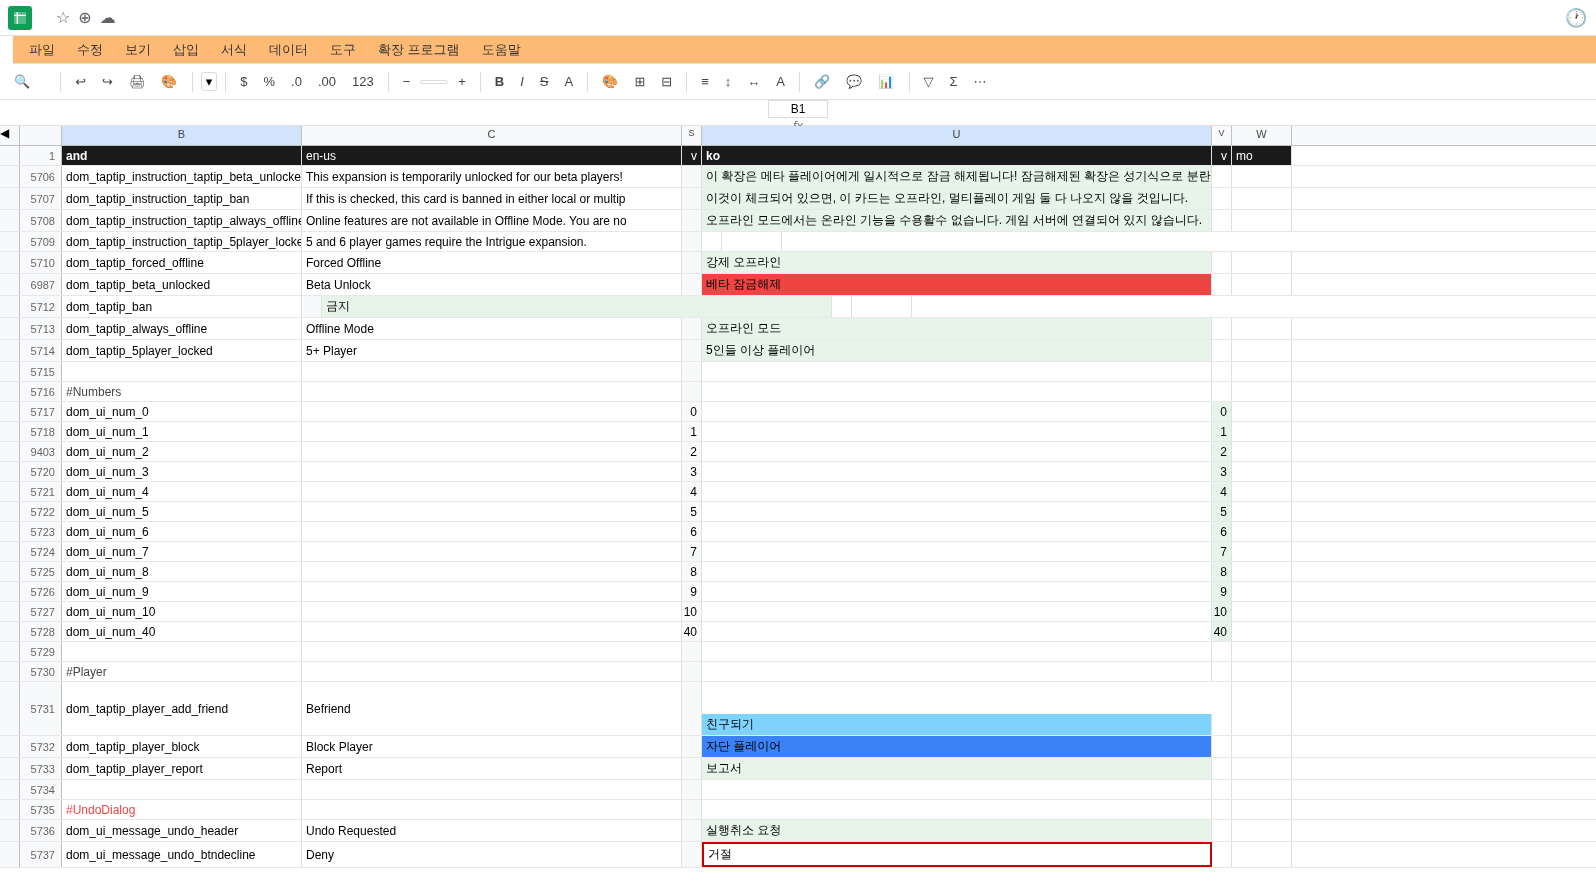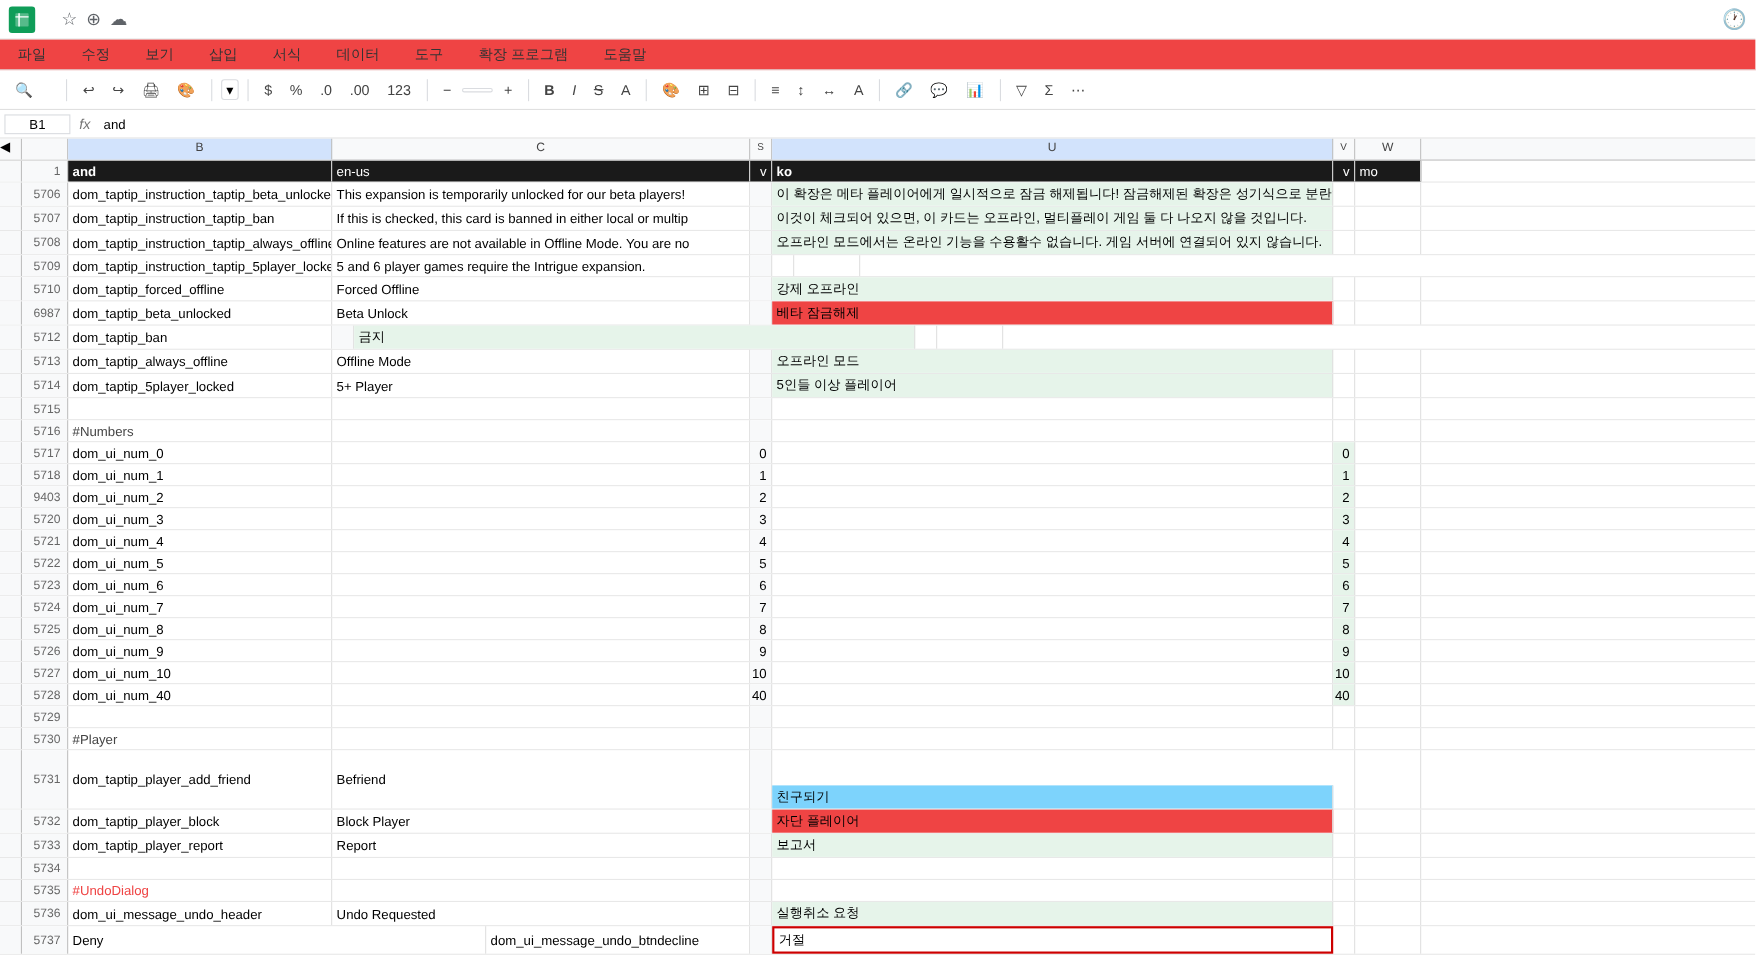--- a/index.html
+++ b/index.html
@@ -12,37 +12,37 @@
     }
     #app-icon { width: 24px; height: 24px; background: #0f9d58; border-radius: 3px; margin-right: 8px; display: flex; align-items: center; justify-content: center; }
     #app-icon svg { width: 16px; height: 16px; }
     #title-text { font-size: 14px; color: #333; margin-right: 12px; }
     .title-icon { color: #5f6368; font-size: 16px; margin: 0 4px; cursor: pointer; }
     #history-btn { margin-left: auto; color: #5f6368; cursor: pointer; font-size: 18px; }
 
     
     #menubar {
       display: flex; align-items: center; height: 28px; padding: 0 8px;
-      background: #ef4444; border-bottom: 1px solid #e0e0e0; gap: 16px;
+      background: #fdba74; border-bottom: 1px solid #e0e0e0; gap: 6px; margin-left: 13px;
     }
     .menu-item { font-size: 13px; color: #333; padding: 2px 8px; cursor: pointer; border-radius: 3px; }
 
     
     #toolbar {
       display: flex; align-items: center; height: 36px; padding: 0 8px;
       background: #fff; border-bottom: 1px solid #e0e0e0; gap: 4px;
     }
     .tb-btn { padding: 2px 6px; cursor: pointer; color: #444; font-size: 13px; border-radius: 3px; display: flex; align-items: center; }
     .tb-divider { width: 1px; height: 20px; background: #dadce0; margin: 0 4px; }
     .tb-zoom { display: flex; align-items: center; border: 1px solid #dadce0; border-radius: 3px; padding: 1px 4px; font-size: 13px; }
 
     
     #formulabar {
       display: flex; align-items: center; height: 26px; border-bottom: 1px solid #e0e0e0;
-      background: #fff; padding: 0 4px;
+      background: #fff; padding: 0 4px; flex-direction: column;
     }
     #cell-ref { width: 60px; border: 1px solid #dadce0; padding: 1px 4px; font-size: 12px; text-align: center; }
     #fx-icon { padding: 0 8px; color: #777; font-size: 13px; }
     #formula-input { flex: 1; border: none; outline: none; font-size: 12px; padding: 1px 4px; }
 
     
     #sheet-container { display: flex; flex-direction: column; height: calc(888px - 36px - 28px - 36px - 26px); overflow: hidden; }
 
     
     #col-header-row { display: flex; background: #f8f9fa; border-bottom: 1px solid #e0e0e0; }
@@ -435,21 +435,21 @@
         <div class="cell cell-u" style="background: #7dd3fc; margin-top: 32px;">친구되기</div>
         <div class="cell cell-v cell-num"></div>
         <div class="cell cell-w"></div>
       </div>
       <div class="sheet-row">
         <div style="width: 20px; min-width: 20px; background: rgb(248, 249, 250); border-right: 1px solid rgb(192, 192, 192);"></div>
         <div class="row-num">5732</div>
         <div class="cell cell-b">dom_taptip_player_block</div>
         <div class="cell cell-c">Block Player</div>
         <div class="cell cell-s cell-num"></div>
-        <div class="cell cell-u" style="background: #ef4444;">자단 플레이어</div>
+        <div class="cell cell-u" style="background: #3b82f6;">자단 플레이어</div>
         <div class="cell cell-v cell-num"></div>
         <div class="cell cell-w"></div>
       </div>
       <div class="sheet-row">
         <div style="width: 20px; min-width: 20px; background: rgb(248, 249, 250); border-right: 1px solid rgb(192, 192, 192);"></div>
         <div class="row-num">5733</div>
         <div class="cell cell-b">dom_taptip_player_report</div>
         <div class="cell cell-c">Report</div>
         <div class="cell cell-s cell-num"></div>
         <div class="cell cell-u" style="background: rgb(230, 244, 234);">보고서</div>
@@ -482,21 +482,21 @@
         <div class="cell cell-b">dom_ui_message_undo_header</div>
         <div class="cell cell-c">Undo Requested</div>
         <div class="cell cell-s cell-num"></div>
         <div class="cell cell-u" style="background: rgb(230, 244, 234);">실행취소 요청</div>
         <div class="cell cell-v cell-num"></div>
         <div class="cell cell-w"></div>
       </div>
       <div class="sheet-row">
         <div style="width: 20px; min-width: 20px; background: rgb(248, 249, 250); border-right: 1px solid rgb(192, 192, 192);"></div>
         <div class="row-num">5737</div>
+        <div class="cell cell-b">dom_ui_message_undo_btndecline</div>
         <div class="cell cell-c">Deny</div>
-        <div class="cell cell-b">dom_ui_message_undo_btndecline</div>
         <div class="cell cell-s cell-num"></div>
         <div class="cell cell-u" style="background: rgb(255, 255, 255); border: 2px solid rgb(204, 0, 0);">거절</div>
         <div class="cell cell-v cell-num"></div>
         <div class="cell cell-w"></div>
       </div>
     </div>
 </div>
 
 </body></html>

